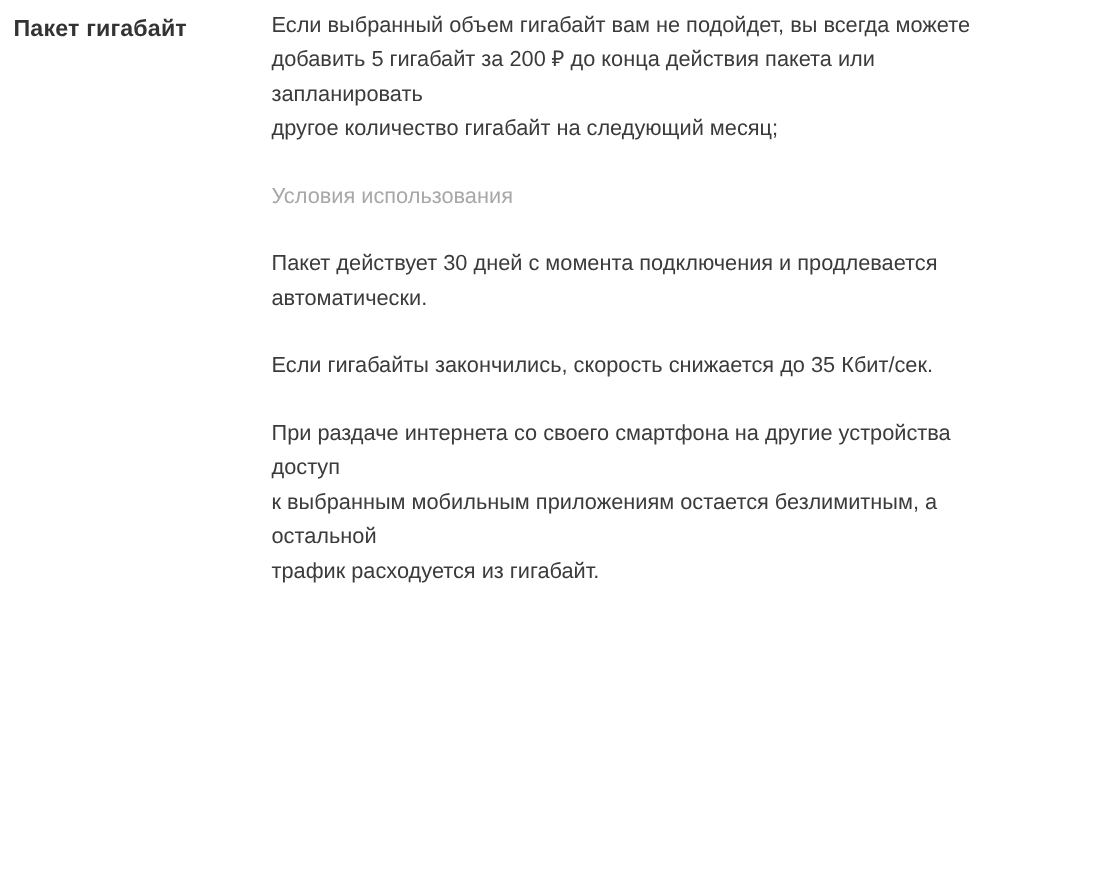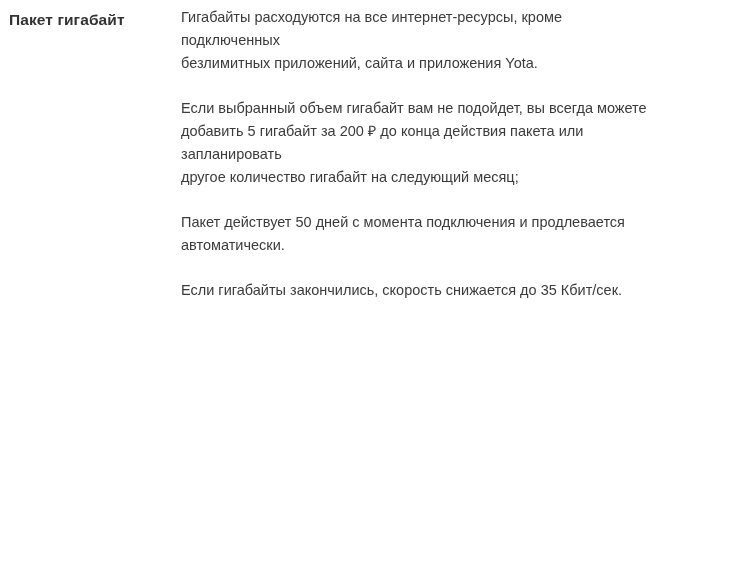--- a/index.html
+++ b/index.html
@@ -49,22 +49,24 @@
   }
 </style>
 </head>
 <body>
 
 <div class="page">
   <div class="label-col">
     <div class="row-title">Пакет гигабайт</div>
   </div>
   <div class="content-col">
-    <p>Гигабайты расходуются на все интернет-ресурсы, кроме подключенных
-безлимитных приложений, сайта и приложения Yota.</p>
     <p>Если выбранный объем гигабайт вам не подойдет, вы всегда можете
 добавить 5 гигабайт за 200 ₽ до конца действия пакета или запланировать
 другое количество гигабайт на следующий месяц;</p>
-    <p>Пакет действует 50 дней с момента подключения и продлевается
+    <p class="muted">Условия использования</p>
+    <p>Пакет действует 30 дней с момента подключения и продлевается
 автоматически.</p>
     <p>Если гигабайты закончились, скорость снижается до 35 Кбит/сек.</p>
+    <p>При раздаче интернета со своего смартфона на другие устройства доступ
+к выбранным мобильным приложениям остается безлимитным, а остальной
+трафик расходуется из гигабайт.</p>
   </div>
 </div>
 
 </body></html>

